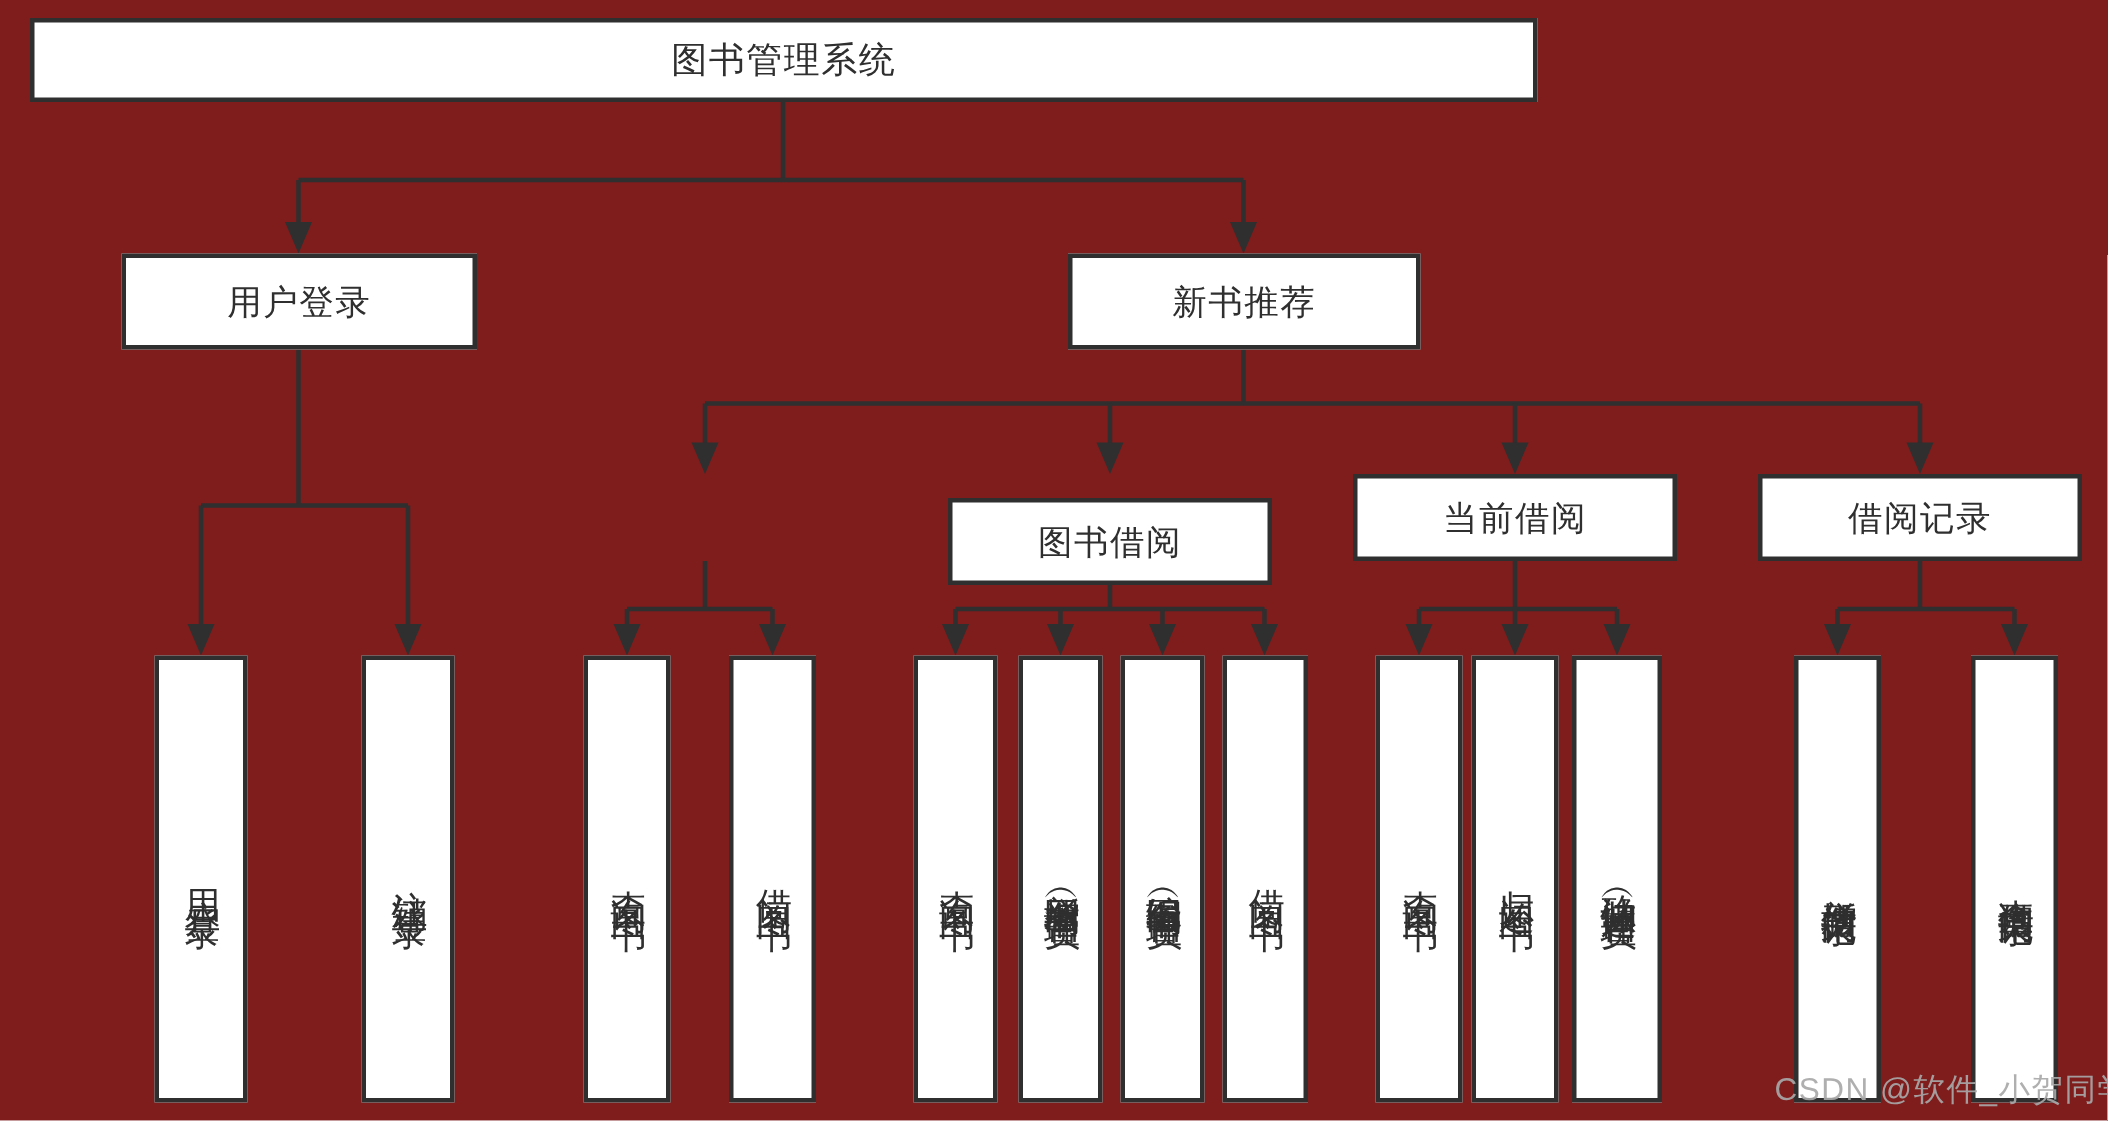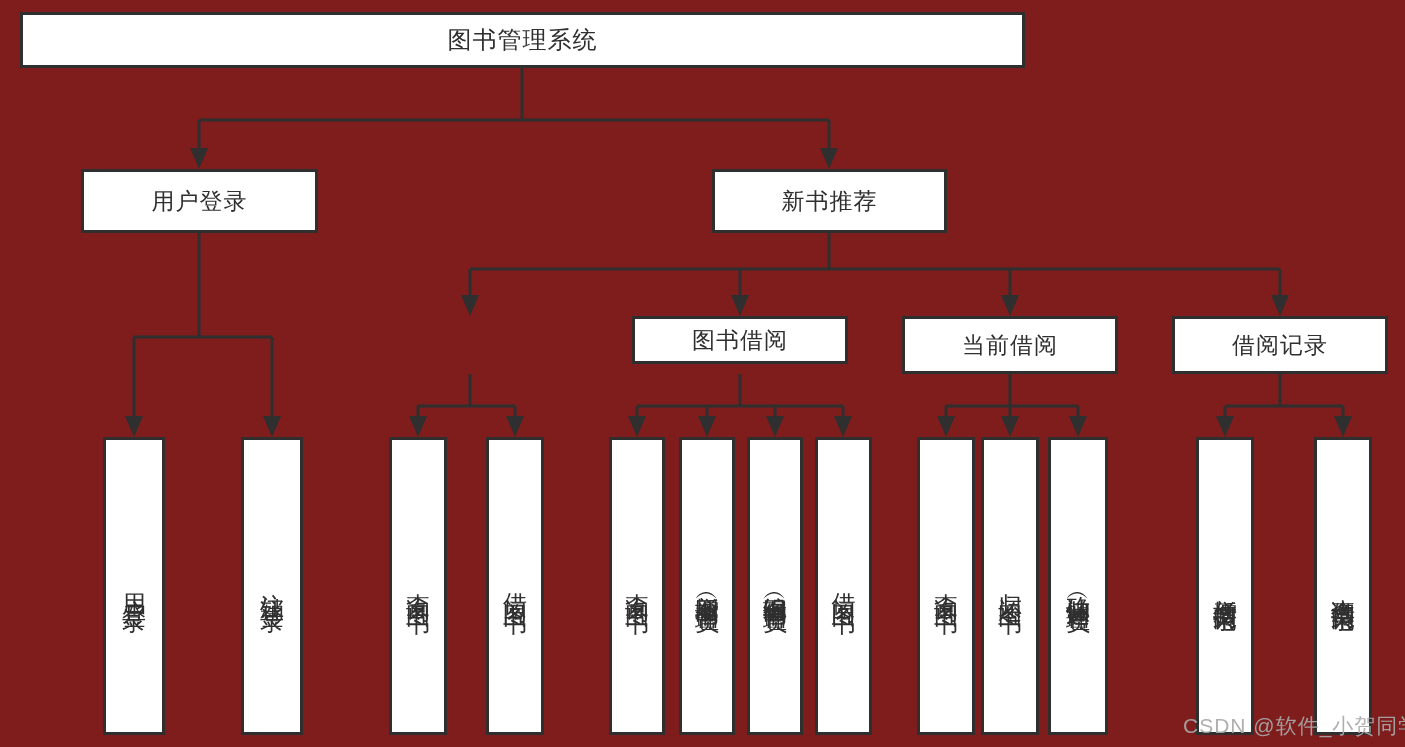--- a/index.html
+++ b/index.html
@@ -152,21 +152,21 @@
       <polygon points="1216,416 1234,416 1225,437"></polygon>
       <polygon points="1334,416 1352,416 1343,437"></polygon>
     </g>
   </svg>
 
   <div class="node h root" style="left:20px; top:12px; width:1005px; height:56px;">图书管理系统</div>
 
   <div class="node h" style="left:81px; top:169px; width:237px; height:64px;">用户登录</div>
   <div class="node h" style="left:712px; top:169px; width:235px; height:64px;">新书推荐</div>
 
-  <div class="node h" style="left:632px; top:316px; width:216px; height:48px;">图书借阅</div>
+  <div class="node h" style="left:632px; top:332px; width:216px; height:58px;">图书借阅</div>
   <div class="node h" style="left:1172px; top:316px; width:216px; height:58px;">借阅记录</div>
   <div class="node h" style="left:902px; top:316px; width:216px; height:58px;">当前借阅</div>
 
   <div class="node v" style="left:103px; top:437px; width:62px; height:298px;">
     <span>用户登录</span>
   </div>
   <div class="node v" style="left:241px; top:437px; width:62px; height:298px;">
     <span>注销登录</span>
   </div>
 

